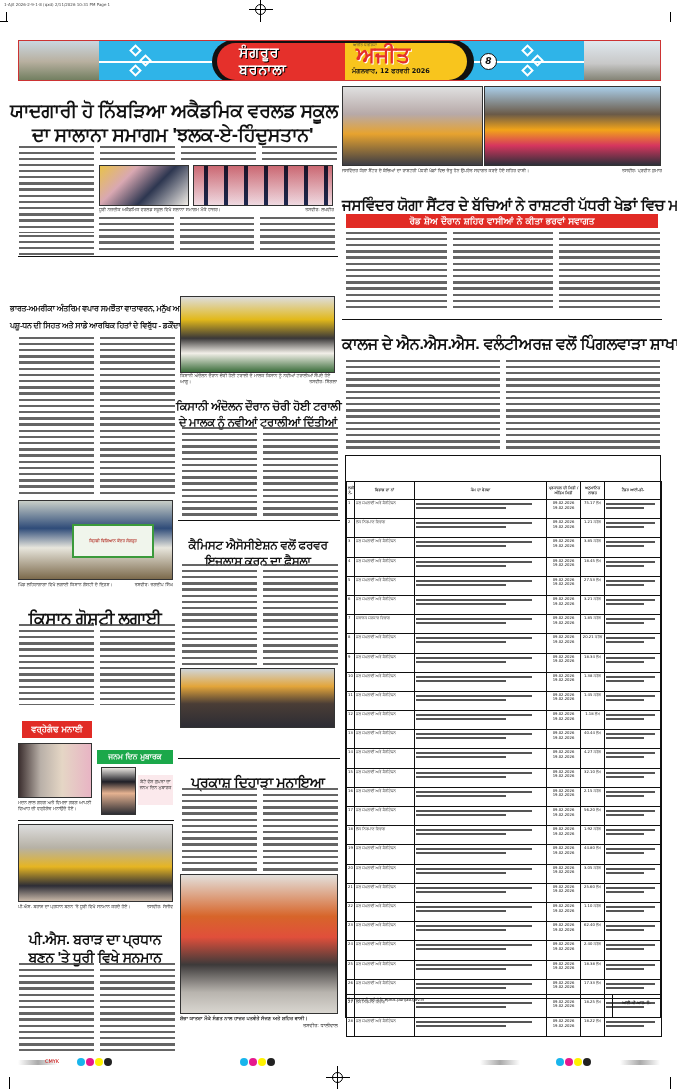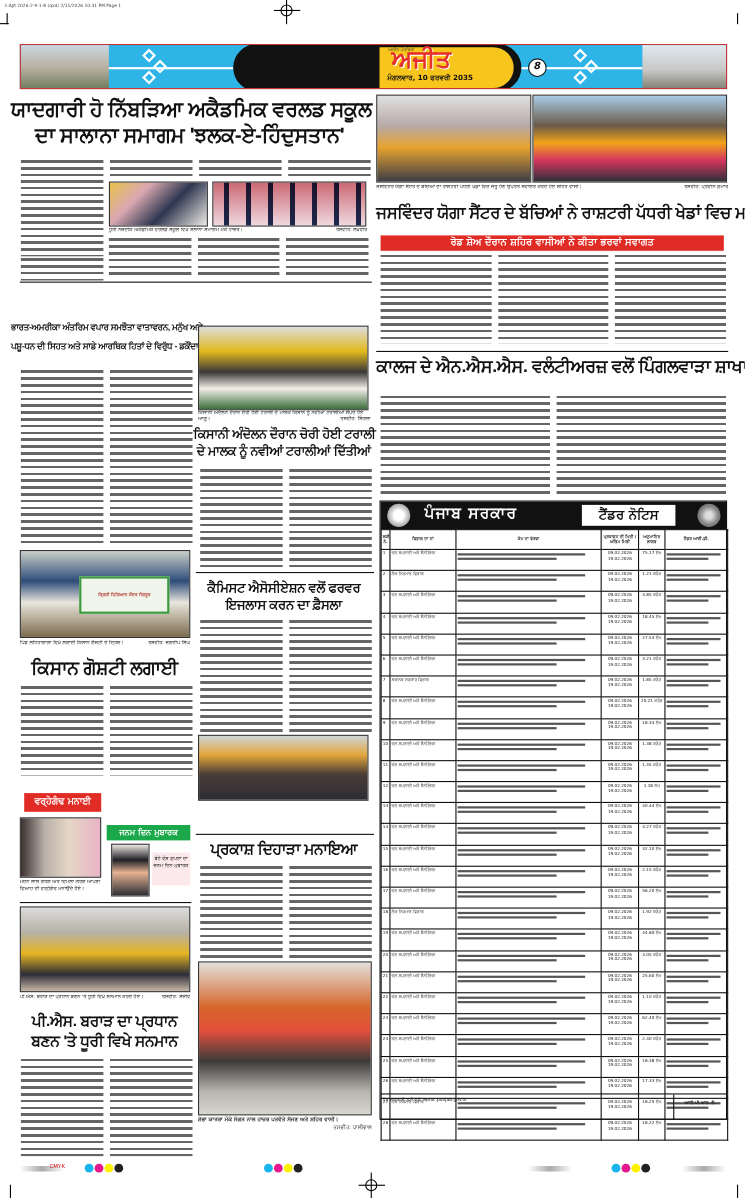--- a/index.html
+++ b/index.html
@@ -23,21 +23,21 @@
   .mh-red { position: absolute; left: 5px; top: 3px; width: 128px; height: 37px; background: #e5302b; border-radius: 19px 0 0 19px; }
   .mh-yellow { position: absolute; left: 133px; top: 3px; width: 122px; height: 37px; background: #f8c51d; border-radius: 0 19px 19px 0; }
   .mh-city1, .mh-city2 { position: absolute; left: 22px; color: #fff; font-weight: bold; font-size: 14px; letter-spacing: 1px; text-shadow: 1px 1px 0 #000; white-space: nowrap; }
   .mh-city1 { top: 1px; } .mh-city2 { top: 18px; }
   .mh-ajit { position: absolute; left: 144px; top: 2px; color: #e5302b; font-weight: bold; font-size: 22px; text-shadow: 1px 1px 0 #fff; }
   .mh-tag { position: absolute; left: 141px; top: 2px; font-size: 4px; color: #333; }
   .mh-date { position: absolute; left: 140px; top: 27px; font-size: 6.5px; font-weight: bold; color: #111; white-space: nowrap; }
   .mh-page { position: absolute; left: 461px; top: 12px; width: 17px; height: 17px; border-radius: 50%; background: #fff; border: 1px solid #111; font-size: 9px; font-weight: bold; text-align: center; line-height: 15px; font-style: italic; }
 
   
-  .hl { position: absolute; font-weight: bold; color: #111; white-space: nowrap; letter-spacing: -0.3px; font-family: "Liberation Sans", sans-serif; }
+  .hl { position: absolute; font-weight: bold; color: #111; white-space: nowrap; letter-spacing: -0.3px; font-family: "Liberation Sans", sans-serif; margin-top: 11px; }
   .hl-center { text-align: center; }
   .cols { position: absolute; display: flex; gap: 6px; }
   .col { flex: 1; height: 100%; background: repeating-linear-gradient(180deg,transparent 0 1.6px,#4a4a4a 1.6px 4px,transparent 4px 6.2px); opacity: .85; }
 
   .caption { position: absolute; font-size: 4.5px; line-height: 6px; color: #222; overflow: hidden; }
   .photo { position: absolute; overflow: hidden; border: 1px solid #333; }
   .rule { position: absolute; background: #111; }
 
   .banner-red { position: absolute; background: #e12b25; color: #fff; font-weight: bold; text-align: center; white-space: nowrap; }
   .banner-green { position: absolute; background: #1ba84a; color: #fff; font-weight: bold; text-align: center; white-space: nowrap; }
@@ -77,24 +77,28 @@
 
 <div class="masthead">
   <div class="mh-photo" style="left:0;width:80px;"></div>
   <div class="mh-line" style="left:80px;width:113px;"></div>
   <div class="mh-diamond" style="left:110px;">
     <span style="left:2px;top:1px;"></span>
       <span style="left:12px;top:11px;"></span>
       <span style="left:2px;top:21px;"></span>
   </div>
   <div class="mh-pill">
+    <div class="mh-red">
+      <div class="mh-city1">ਸੰਗਰੂਰ</div>
+      <div class="mh-city2">ਬਰਨਾਲਾ</div>
+    </div>
     <div class="mh-yellow"></div>
     <div class="mh-tag">ਅਜੀਤ ਪੱਤਰਿਕਾ</div>
     <div class="mh-ajit">ਅਜੀਤ</div>
-    <div class="mh-date">ਮੰਗਲਵਾਰ, 10 ਫਰਵਰੀ 2035</div>
+    <div class="mh-date">ਮੰਗਲਵਾਰ, 12 ਫਰਵਰੀ 2026</div>
   </div>
   <div class="mh-line" style="left:455px;width:110px;"></div>
   <div class="mh-page">8</div>
   <div class="mh-diamond" style="left:502px;">
     <span style="left:2px;top:1px;"></span>
       <span style="left:12px;top:11px;"></span>
       <span style="left:2px;top:21px;"></span>
   </div>
   <div class="mh-photo" style="left:565px;width:78px;background:linear-gradient(180deg,#dfe8ee 0%,#c8c8c8 55%,#7c7c6c 100%);"></div>
 </div>
@@ -216,26 +220,20 @@
     <div class="col"></div>
     <div class="col"></div>
   </div>
 <div class="photo" style="left:180px;top:874px;width:158px;height:140px;background:linear-gradient(180deg,#e3e0dc 0%,#d7652a 30%,#e14f3b 45%,#3d3a3a 65%,#b8b4ae 85%,#d9d6d0 100%);"></div>
 <div class="caption" style="left:180px;top:1015px;width:158px;height:36px;font-size:5px;line-height:7px;font-weight:bold;">
   <span>ਸ਼ੋਭਾ ਯਾਤਰਾ ਮੌਕੇ ਸੰਗਤ ਨਾਲ ਹਾਜ਼ਰ ਪਤਵੰਤੇ ਸੱਜਣ ਅਤੇ ਸ਼ਹਿਰ ਵਾਸੀ।</span>
   <span style="float:right;font-weight:normal;">ਤਸਵੀਰ: ਧਾਲੀਵਾਲ</span>
 </div>
 
 <div class="tender">
-  <div class="tn-head">
-    <div class="tn-logo" style="left:6px;background:radial-gradient(#fff 30%,#bbb 60%,#777);"></div>
-    <div class="tn-title">ਪੰਜਾਬ ਸਰਕਾਰ</div>
-    <div class="tn-notice">ਟੈਂਡਰ ਨੋਟਿਸ</div>
-    <div class="tn-logo" style="left:288px;background:radial-gradient(#ddd 20%,#888 55%,#555);"></div>
-  </div>
   <table class="tn">
     <colgroup>
         <col style="width:8px">
         <col style="width:60px">
         <col style="width:132px">
         <col style="width:34px">
         <col style="width:24px">
         <col style="width:57px">
       </colgroup>
     <thead>

